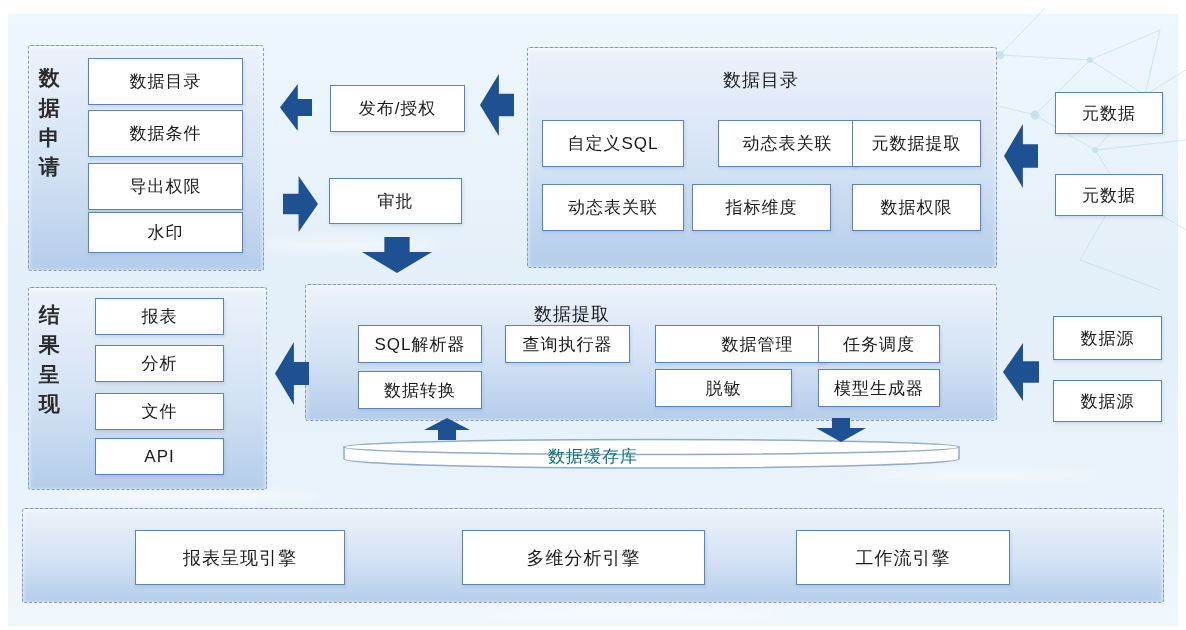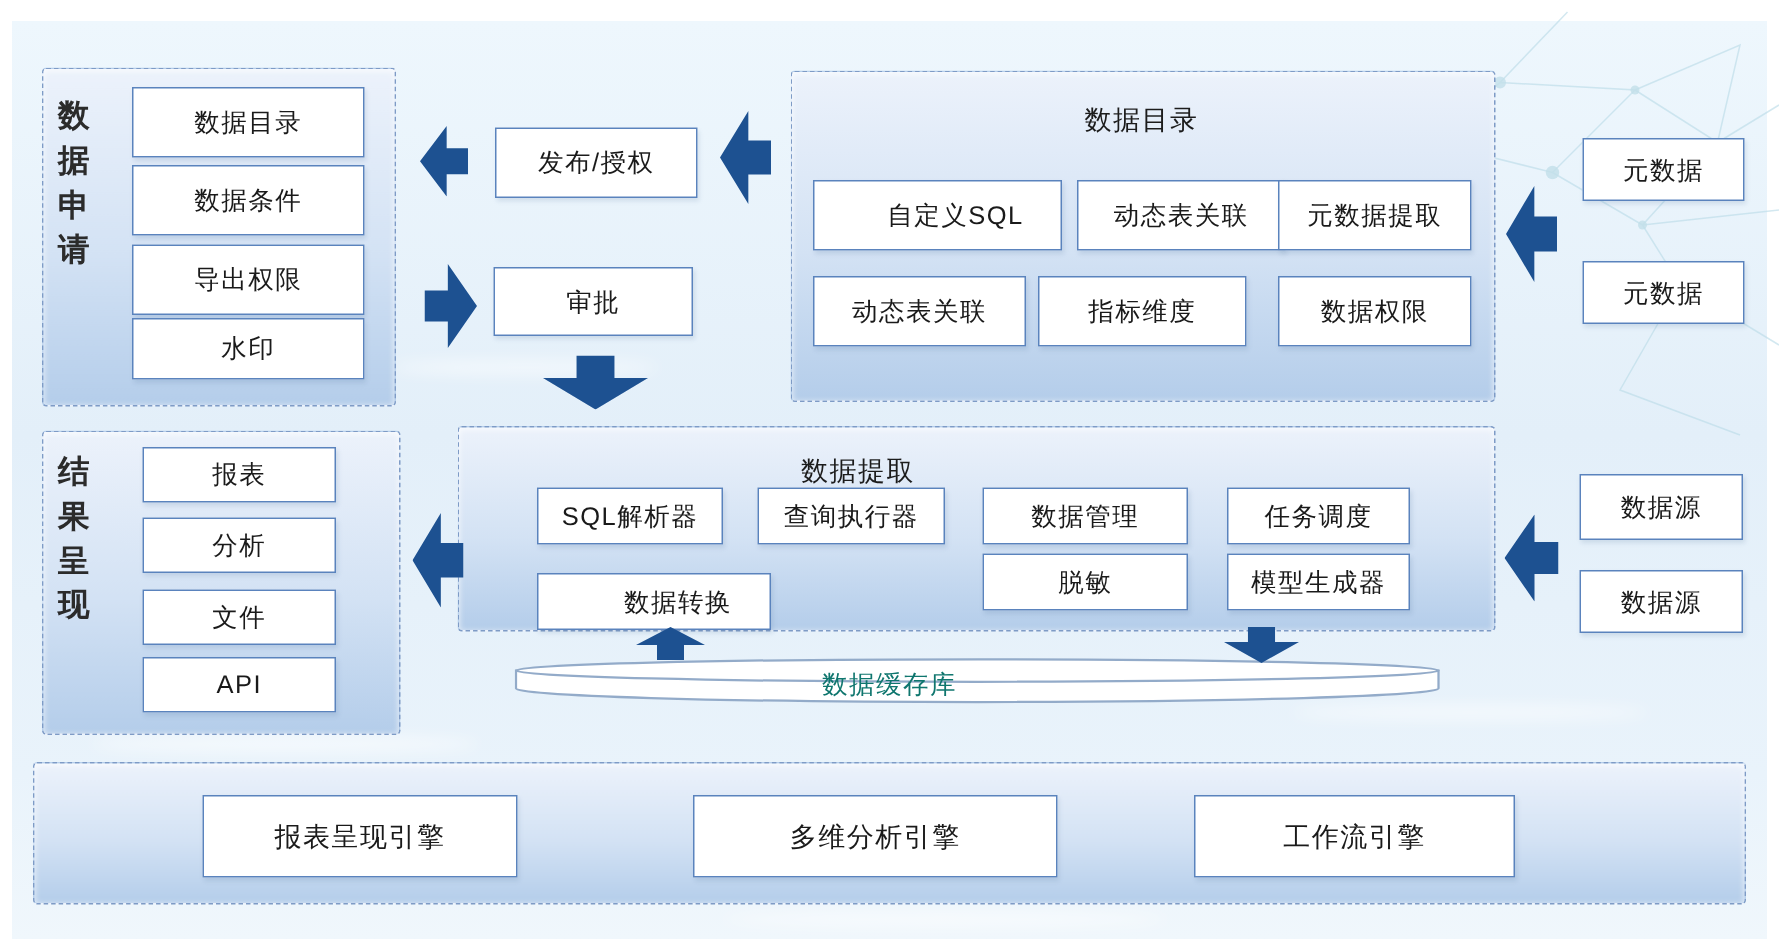--- a/index.html
+++ b/index.html
@@ -84,34 +84,34 @@
   <div class="wbox" style="left:95px;top:298px;width:127px;height:35px;">报表</div>
   <div class="wbox" style="left:95px;top:345px;width:127px;height:35px;">分析</div>
   <div class="wbox" style="left:95px;top:393px;width:127px;height:35px;">文件</div>
   <div class="wbox" style="left:95px;top:438px;width:127px;height:35px;">API</div>
 
   <div class="wbox" style="left:330px;top:85px;width:133px;height:45px;">发布/授权</div>
   <div class="wbox" style="left:329px;top:178px;width:131px;height:44px;">审批</div>
 
   <div class="zone" style="left:527px;top:47px;width:468px;height:219px;"></div>
   <div class="zone-title" style="left:761px;top:68px;">数据目录</div>
-  <div class="wbox" style="left:542px;top:120px;width:140px;height:45px;padding-left:24px;">自定义SQL</div>
+  <div class="wbox" style="left:542px;top:120px;width:140px;height:45px;">自定义SQL</div>
   <div class="wbox" style="left:692px;top:120px;width:137px;height:45px;margin-left:26px;">动态表关联</div>
   <div class="wbox" style="left:852px;top:120px;width:127px;height:45px;">元数据提取</div>
   <div class="wbox" style="left:542px;top:184px;width:140px;height:45px;">动态表关联</div>
   <div class="wbox" style="left:692px;top:184px;width:137px;height:45px;">指标维度</div>
   <div class="wbox" style="left:852px;top:184px;width:127px;height:45px;">数据权限</div>
 
   <div class="zone" style="left:305px;top:284px;width:690px;height:135px;"></div>
   <div class="zone-title" style="left:572px;top:302px;">数据提取</div>
   <div class="wbox" style="left:505px;top:325px;width:123px;height:36px;">查询执行器</div>
   <div class="wbox" style="left:358px;top:325px;width:122px;height:36px;">SQL解析器</div>
-  <div class="wbox" style="left:655px;top:325px;width:135px;height:36px;">数据管理</div>
+  <div class="wbox" style="left:655px;top:325px;width:135px;height:36px;padding-left:34px;">数据管理</div>
   <div class="wbox" style="left:818px;top:325px;width:120px;height:36px;">任务调度</div>
-  <div class="wbox" style="left:358px;top:382px;width:122px;height:36px;padding-left:32px;">数据转换</div>
+  <div class="wbox" style="left:358px;top:371px;width:122px;height:36px;">数据转换</div>
   <div class="wbox" style="left:655px;top:369px;width:135px;height:36px;">脱敏</div>
   <div class="wbox" style="left:818px;top:369px;width:120px;height:36px;">模型生成器</div>
 
   <svg class="cyl" style="left:343px;top:438px;width:617px;height:32px;" viewBox="0 0 617 32">
     <path d="M1,9 L1,21 A307.5,9 0 0 0 616,21 L616,9 Z" fill="#ffffff" stroke="#93abc9" stroke-width="1.5"></path>
     <ellipse cx="308.5" cy="9" rx="307.5" ry="7.5" fill="#ffffff" stroke="#93abc9" stroke-width="1.5"></ellipse>
   </svg>
   <div class="cyl-label" style="left:593px;top:445px;">数据缓存库</div>
 
   <div class="zone" style="left:22px;top:508px;width:1140px;height:93px;"></div>

